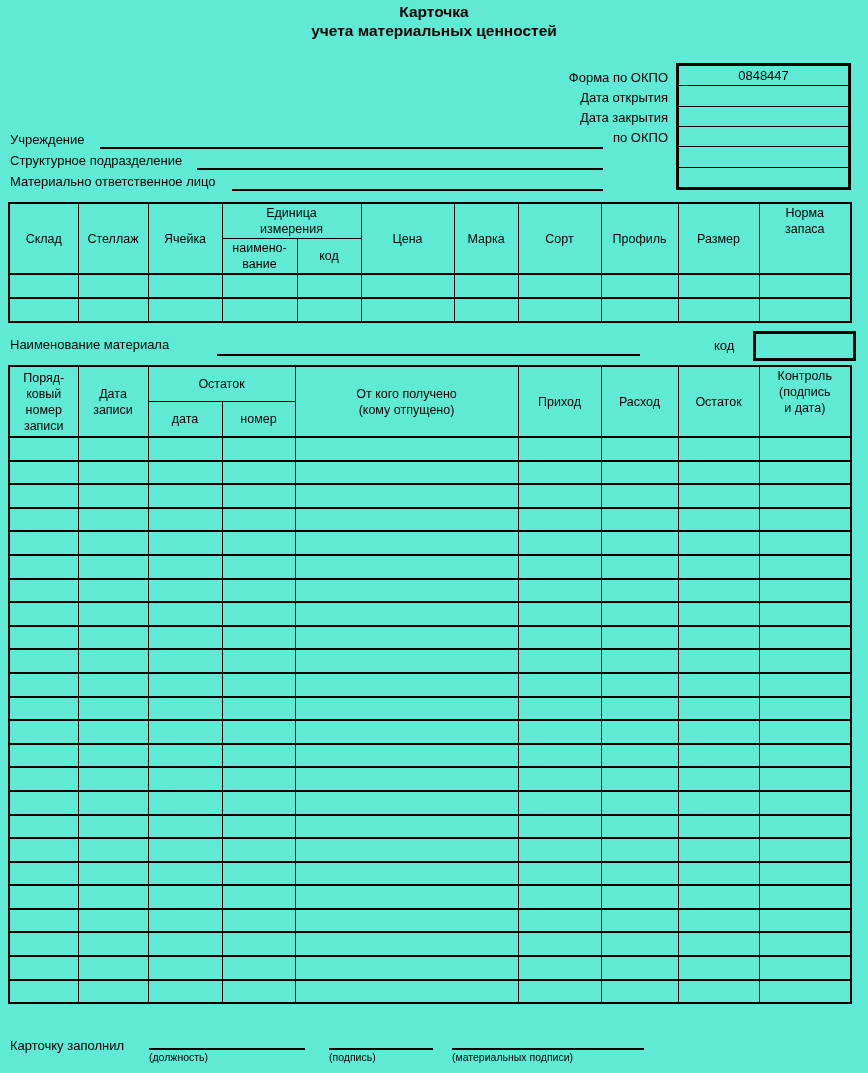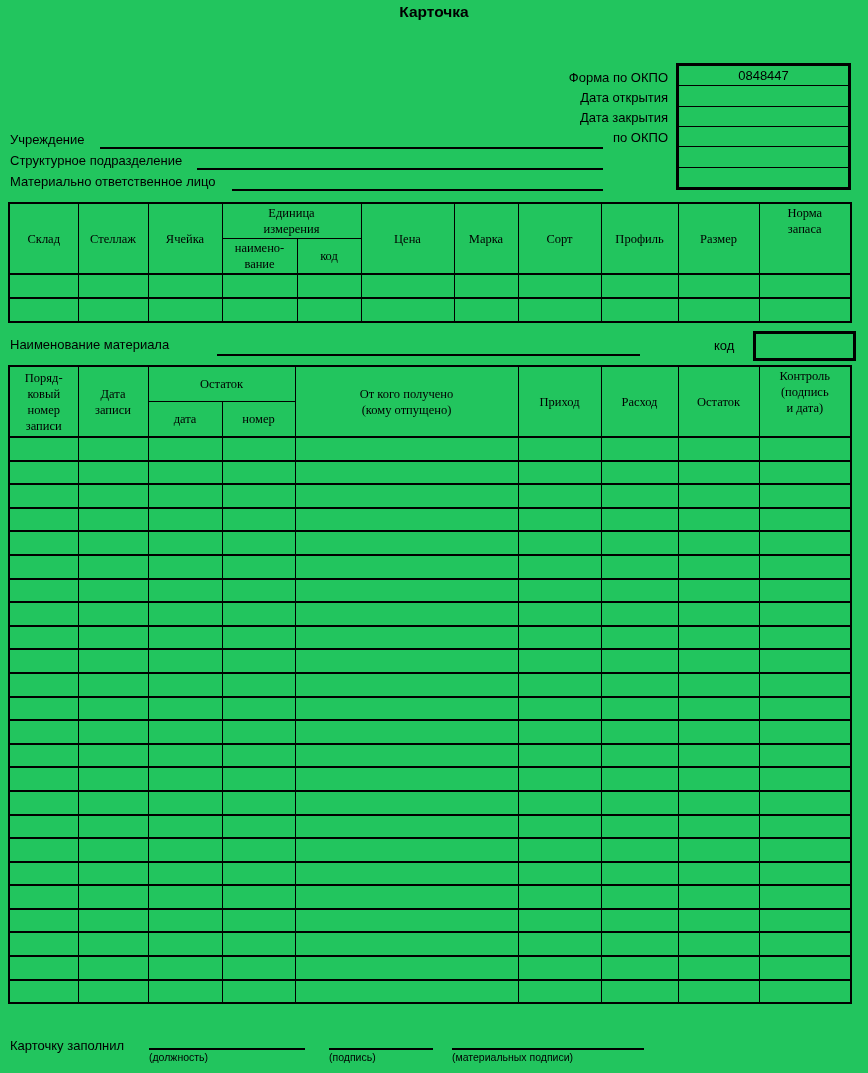--- a/index.html
+++ b/index.html
@@ -1,16 +1,16 @@
 <!DOCTYPE html>
 <html><head>
 <meta charset="utf-8">
 <style>
   html,body{margin:0;padding:0;background:#fff;}
-  .page{position:relative;width:868px;height:1073px;background:#22c55e;color:#000;
+  .page{position:relative;width:868px;height:1073px;background:#5eead4;color:#000;
         font-family:"Liberation Sans",sans-serif;font-size:13px;overflow:hidden;}
   .abs{position:absolute;}
   .title{top:2px;left:0;width:868px;text-align:center;font-weight:bold;font-size:15.5px;line-height:1.25;}
   
   .kody-cell{left:677px;top:42px;width:169px;height:20px;border:1px solid #000;
              text-align:center;line-height:20px;font-size:13px;}
   .codes-box{left:676px;top:63px;width:169px;height:121px;border:3px solid #000;
              display:flex;flex-direction:column;}
   .code-row{flex:1;border-bottom:1px solid #000;text-align:center;font-size:13px;
             display:flex;align-items:center;justify-content:center;}
@@ -18,21 +18,21 @@
   .code-label{right:200px;height:15px;line-height:15px;font-size:13px;text-align:right;}
   .l-okud{top:70px;} .l-open{top:90px;} .l-close{top:110px;} .l-okpo{top:130px;}
   
   .fld-label{left:10px;font-size:13px;height:15px;line-height:15px;}
   .fld-line{border-bottom:2px solid #000;height:14px;}
   
   table.form-table{position:absolute;left:8px;border-collapse:collapse;table-layout:fixed;
                    width:843px;border:2px solid #000;}
   .form-table th,.form-table td{border:1px solid #000;padding:0;margin:0;}
   .form-table th{font-weight:normal;font-size:12.5px;text-align:center;vertical-align:middle;
-                 white-space:pre-line;line-height:1.28;padding:1px 2px;font-family:Liberation Serif, serif;}
+                 white-space:pre-line;line-height:1.28;padding:1px 2px;}
   .form-table thead{border-bottom:2px solid #000;}
   .form-table tbody td{border-width:2px 1px;}
   .form-table{border-bottom-width:3px;}
   .t1{top:202px;}
   .t1 thead tr.hr1{height:33px;} .t1 thead tr.hr2{height:35px;}
   .t1 tbody tr{height:24px;}
   .t2{top:365px;}
   .t2 thead tr.hr1{height:35px;} .t2 thead tr.hr2{height:36px;}
   .t2 tbody tr{height:23.6px;}
   th.va-top{vertical-align:top;}
@@ -48,20 +48,21 @@
   .sig-caption{text-align:left;font-size:10.5px;margin-top:2px;line-height:1.1;}
   .s1{left:149px;width:156px;} .s2{left:329px;width:104px;} .s3{left:452px;width:192px;}
 </style>
 </head>
 <body>
 
 <div class="page">
 
   <div class="abs title">
     <div>Карточка</div>
+    <div>учета материальных ценностей</div>
   </div>
 
   <div class="abs codes-box" id="codes-rows">
       <div class="code-row">0848447</div>
       <div class="code-row"></div>
       <div class="code-row"></div>
       <div class="code-row"></div>
       <div class="code-row"></div>
       <div class="code-row"></div>
     </div>

